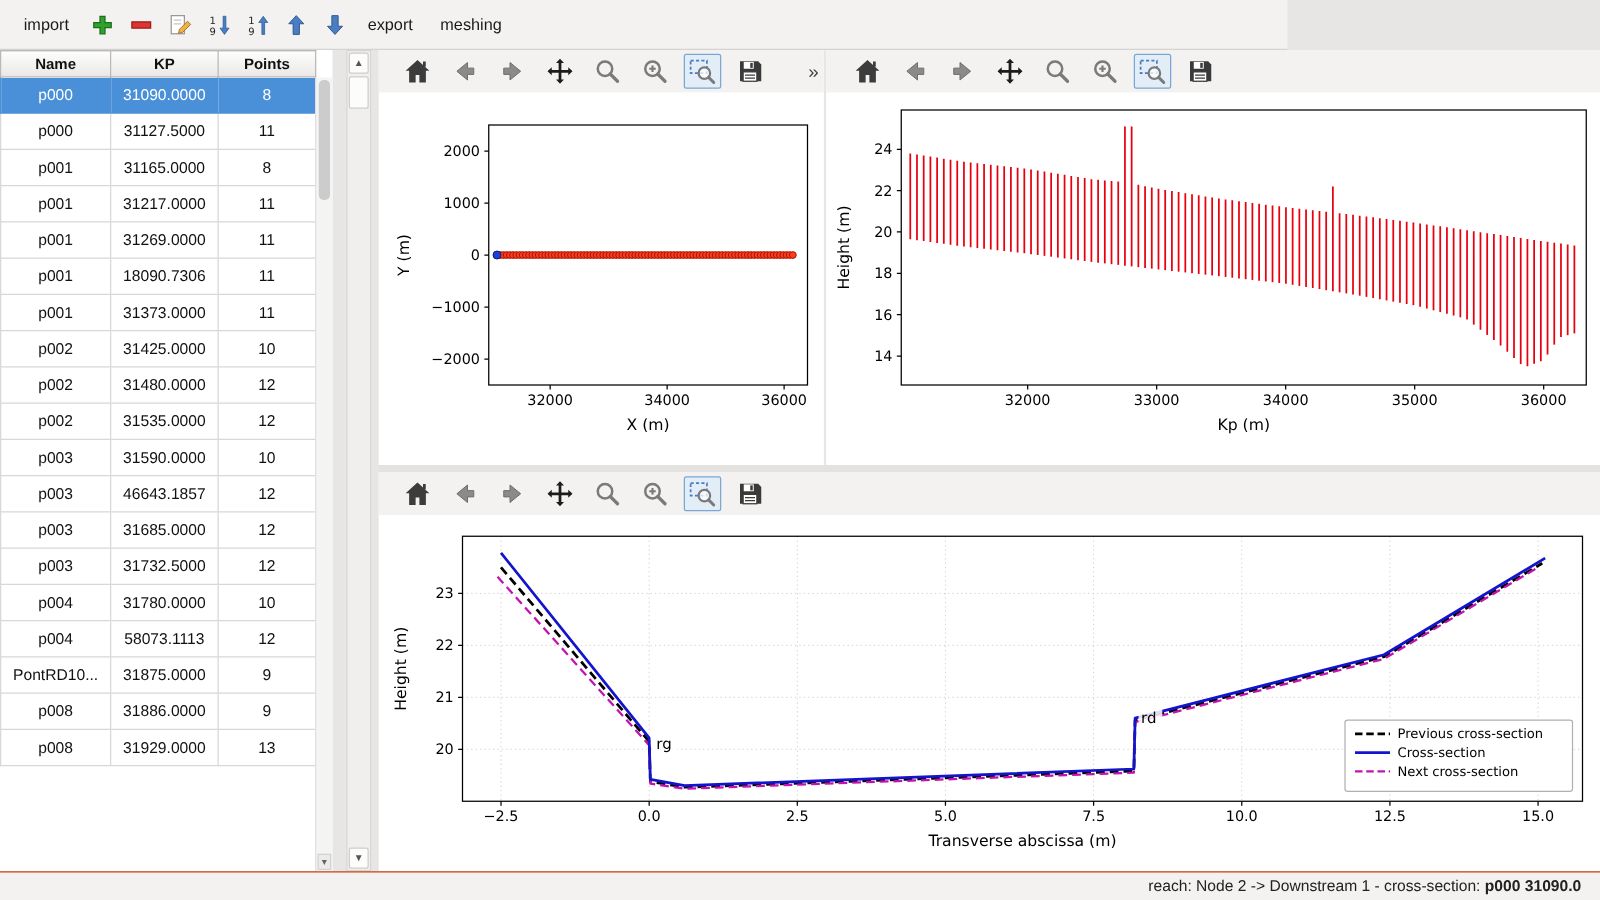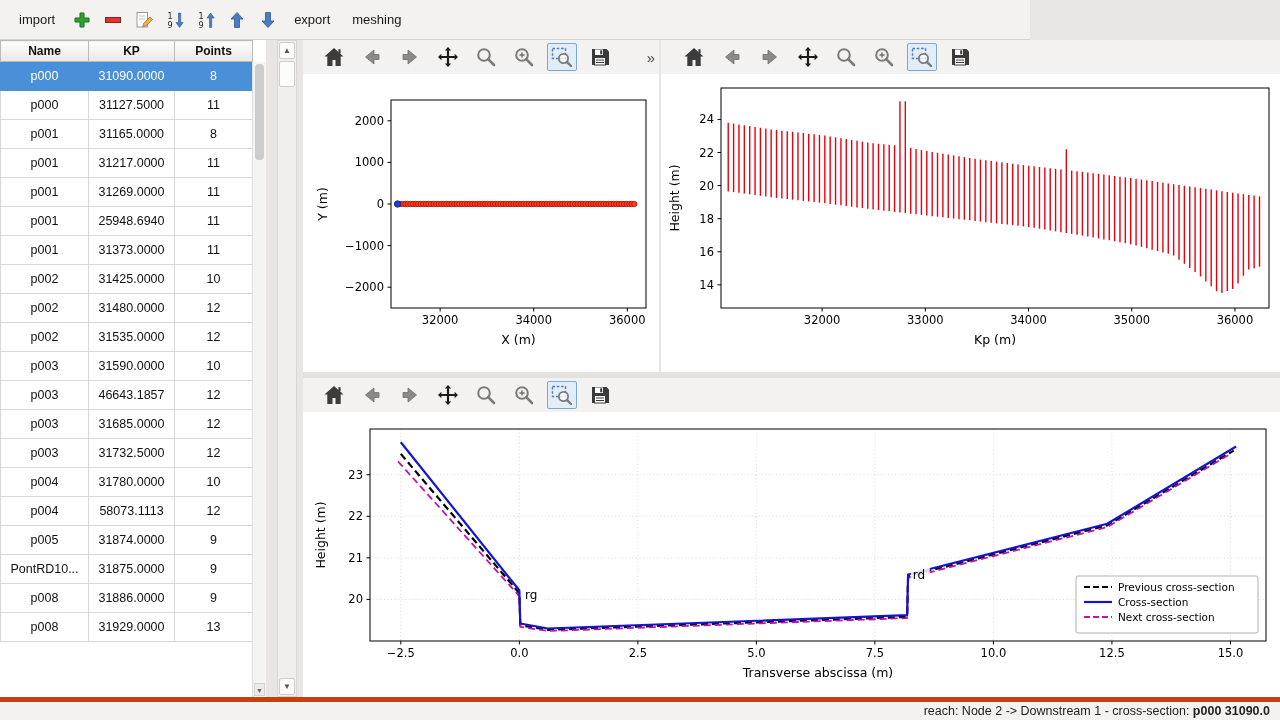--- a/index.html
+++ b/index.html
@@ -63,22 +63,22 @@
   svg.chart { display:block; }
   svg.chart text { font-family:"DejaVu Sans", sans-serif; fill:#000; }
 
   .hsplitter { position:absolute; left:303px; top:372px; width:977px; height:6px;
     background:#e4e2e0; text-align:center; }
   .hsplitter span { display:inline-block; line-height:4px; font-size:13px;
     letter-spacing:3px; color:#8a8a8a; }
 
   
   .statusbar { position:absolute; left:0; top:697px; width:1280px; height:23px;
-    background:#f4f2f1; border-top:5px solid #c2410c;
-    display:flex; align-items:center; justify-content:flex-end; padding-right:10px;
+    background:#f4f2f1; border-top:1px solid #c2410c;
+    display:flex; align-items:center; justify-content:flex-end; padding-right:15px;
     font-size:12.5px; color:#222; }
   .statusbar .reach { white-space:pre; }
   .statusbar b { font-weight:bold; }
 </style>
 </head>
 <body>
 
 <div class="app">
 
   <div class="menubar">
@@ -166,21 +166,21 @@
             <td>31217.0000</td>
             <td>11</td>
           </tr>
           <tr>
             <td>p001</td>
             <td>31269.0000</td>
             <td>11</td>
           </tr>
           <tr>
             <td>p001</td>
-            <td>25948.6940</td>
+            <td>18090.7306</td>
             <td>11</td>
           </tr>
           <tr>
             <td>p001</td>
             <td>31373.0000</td>
             <td>11</td>
           </tr>
           <tr>
             <td>p002</td>
             <td>31425.0000</td>
@@ -218,25 +218,20 @@
           </tr>
           <tr>
             <td>p004</td>
             <td>31780.0000</td>
             <td>10</td>
           </tr>
           <tr>
             <td>p004</td>
             <td>58073.1113</td>
             <td>12</td>
-          </tr>
-          <tr>
-            <td>p005</td>
-            <td>31874.0000</td>
-            <td>9</td>
           </tr>
           <tr>
             <td>PontRD10...</td>
             <td>31875.0000</td>
             <td>9</td>
           </tr>
           <tr>
             <td>p008</td>
             <td>31886.0000</td>
             <td>9</td>

